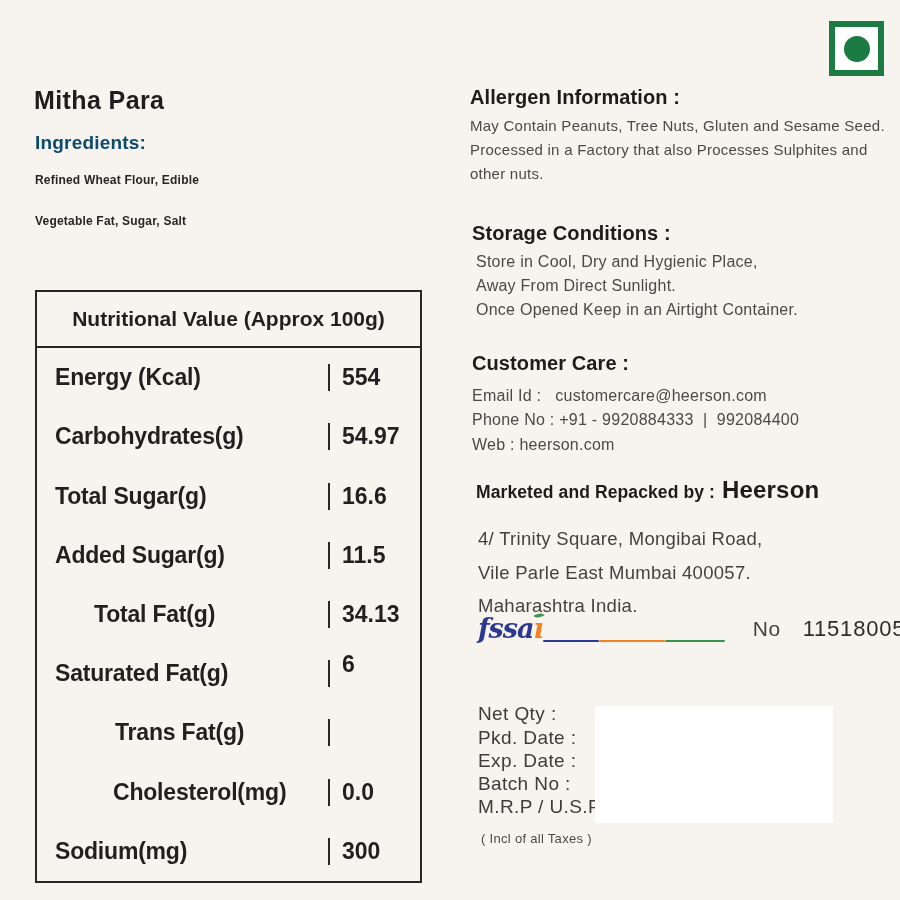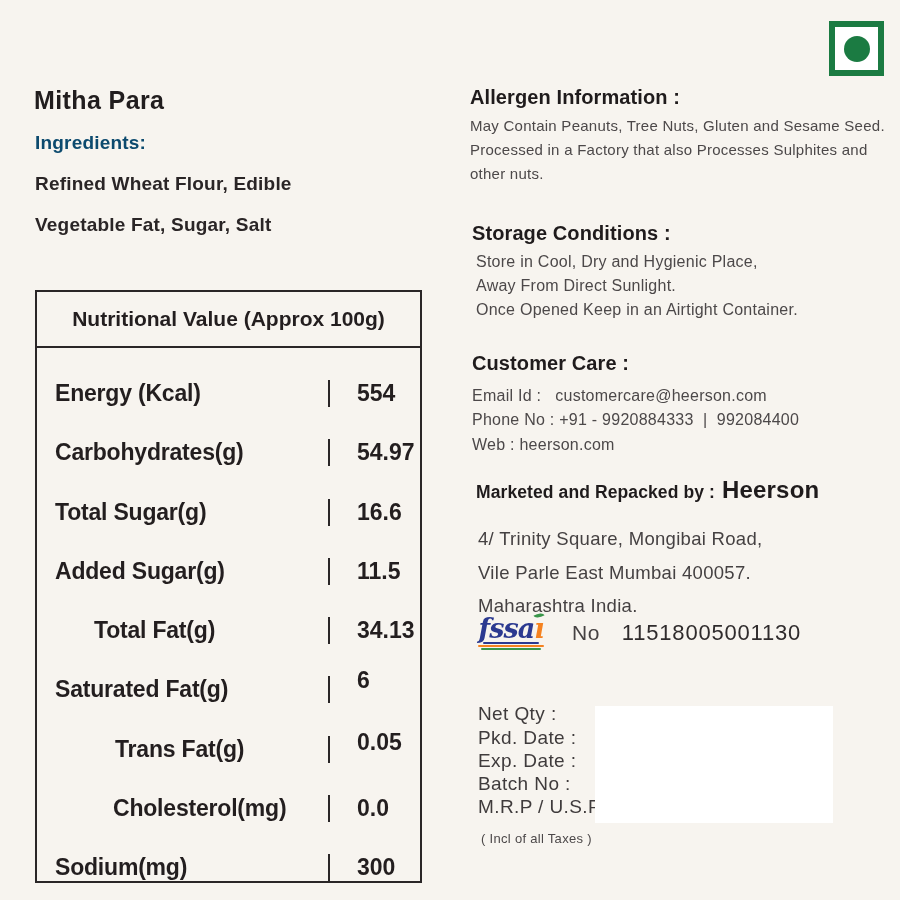--- a/index.html
+++ b/index.html
@@ -10,34 +10,34 @@
   }
 
   
   .veg-mark { position:absolute; left:829px; top:21px; width:55px; height:55px;
     background:#ffffff; border:6px solid #1b7b42; display:flex; align-items:center; justify-content:center; }
   .veg-dot { width:26px; height:26px; border-radius:50%; background:#1b7b42; }
 
   
   .product-title { position:absolute; left:34px; top:86px; font-size:25px; font-weight:800; letter-spacing:.4px; color:#211d1e; }
   .ing-heading { position:absolute; left:35px; top:132px; font-size:19px; font-weight:700; color:#0c4a6e; letter-spacing:.2px; }
-  .ing-line { position:absolute; left:35px; font-size:19px; font-weight:700; color:#2a2526; letter-spacing:.2px; }
+  .ing-line { position:absolute; left:35px; font-size:12px; font-weight:700; color:#2a2526; letter-spacing:.2px; }
   .ing-1 { top:173px; } .ing-2 { top:214px; }
 
   
   .nt { position:absolute; left:35px; top:290px; width:387px; height:593px;
     border:2.5px solid #2a2627; display:flex; flex-direction:column; background:transparent; }
   .nt-header { height:56px; flex:0 0 56px; border-bottom:2.5px solid #2a2627;
     display:flex; align-items:center; justify-content:center;
     font-size:21px; font-weight:700; color:#231e1f; letter-spacing:0; }
   .nt-body { flex:1; display:flex; flex-direction:column; }
-  .nt-row { flex:1; display:flex; align-items:flex-end; }
+  .nt-row { flex:1; display:flex; align-items:center; }
   .nt-label { flex:0 0 293px; border-right:2.5px solid #2a2627; display:flex; align-items:center;
     padding-left:18px; font-size:23px; font-weight:700; color:#231e1f; letter-spacing:-0.2px; }
-  .nt-value { flex:1; display:flex; align-items:center; padding-left:27px;
+  .nt-value { flex:1; display:flex; align-items:center; padding-left:12px;
     font-size:23px; font-weight:700; color:#231e1f; }
   .nt-row:nth-child(5) .nt-label { padding-left:57px; }   
   .nt-row:nth-child(7) .nt-label { padding-left:78px; }   
   .nt-row:nth-child(8) .nt-label { padding-left:76px; }   
   .nt-row:nth-child(6) .nt-value span { transform:translateY(-9px); display:inline-block; }
   .nt-row:nth-child(7) .nt-value span { transform:translateY(-7px); display:inline-block; }
   .nt-row:nth-child(10) .nt-value span { transform:translateY(6px); display:inline-block; }
 
   
   .sec-heading { position:absolute; font-size:20px; font-weight:800; color:#1f1b1c; letter-spacing:.1px; }
@@ -52,21 +52,21 @@
 
   .marketed-row { position:absolute; left:476px; top:476px; display:flex; align-items:baseline; gap:7px; }
   .marketed-label { font-size:17.5px; font-weight:800; color:#1f1b1c; letter-spacing:.1px; }
   .brand-name { font-size:24px; font-weight:800; color:#1f1b1c; letter-spacing:.2px; }
 
   .addr-line { position:absolute; left:478px; font-size:18.5px; color:#454142; letter-spacing:.3px; }
   .ad-1 { top:528px; } .ad-2 { top:562px; } .ad-3 { top:595px; }
 
   
   .fssai-row { position:absolute; left:478px; top:616px; display:flex; align-items:center; }
-  .fssai-logo { display:inline-flex; flex-direction:column; align-items:center; }
+  .fssai-logo { display:inline-flex; flex-direction:row; align-items:flex-end; }
   .fssai-word { position:relative; font-family:"DejaVu Serif", serif; font-style:italic; font-weight:700;
     font-size:27px; line-height:26px; color:#2b3990; letter-spacing:-1px; }
   .fssai-i { color:#f58220; }
   .fssai-leaf { position:absolute; right:-1px; top:-3px; width:10px; height:5px;
     background:#39964a; border-radius:0 100% 0 100%; transform:rotate(-30deg); }
   .fssai-ul { display:block; border-radius:1px; }
   .ul-blue { width:56px; height:2px; background:#2b3990; margin-top:0px; }
   .ul-orange { width:66px; height:2px; background:#f58220; margin-top:1px; }
   .ul-green { width:60px; height:2px; background:#39964a; margin-top:1px; }
   .fssai-no-label { margin-left:28px; font-size:21px; color:#454142; letter-spacing:.5px;text-align:right; }
@@ -126,23 +126,20 @@
           </div>
       </div>
       <div class="nt-row">
         <div class="nt-label">Saturated Fat(g)</div>
         <div class="nt-value">
             <span>6</span>
           </div>
       </div>
       <div class="nt-row">
         <div class="nt-label">Trans Fat(g)</div>
-        <div class="nt-value">
-            <span>0.05</span>
-          </div>
       </div>
       <div class="nt-row">
         <div class="nt-label">Cholesterol(mg)</div>
         <div class="nt-value">
             <span>0.0</span>
           </div>
       </div>
       <div class="nt-row">
         <div class="nt-label">Sodium(mg)</div>
         <div class="nt-value">

